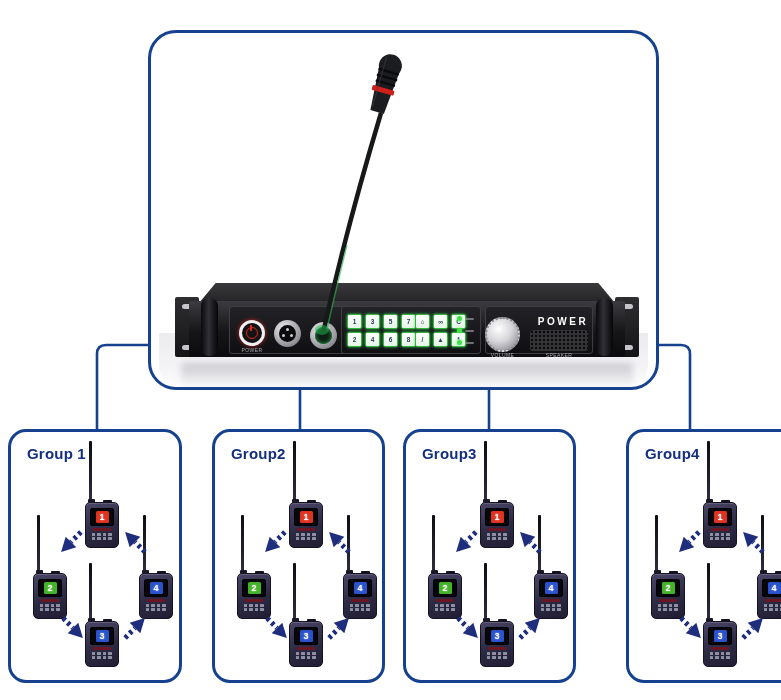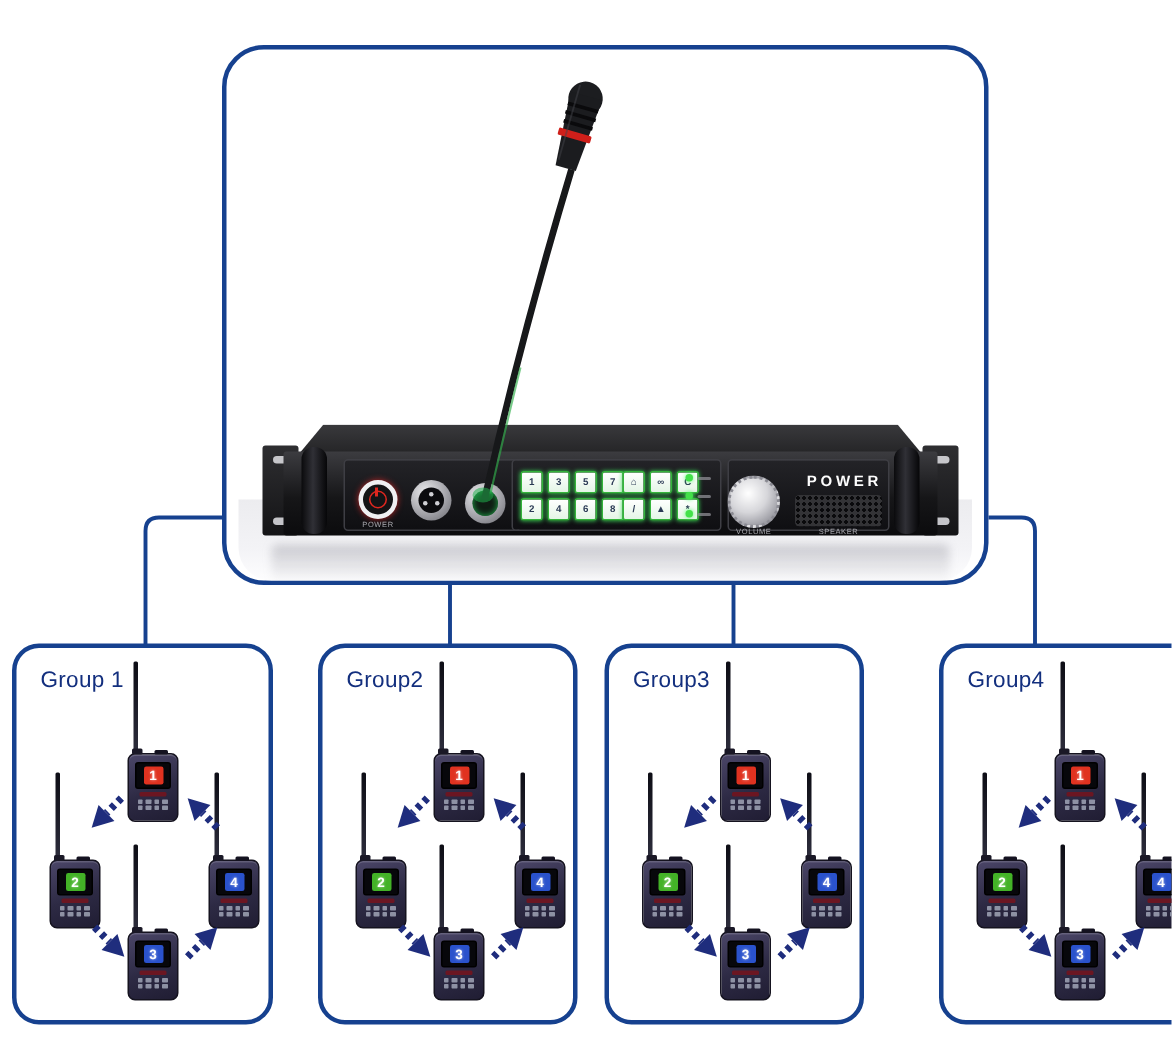--- a/index.html
+++ b/index.html
@@ -109,21 +109,21 @@
   }
   .mic-svg{position:absolute;left:0;top:0;z-index:3;pointer-events:none;}
 
   
   .group-box{
     position:absolute;top:429px;width:173px;height:254px;box-sizing:border-box;
     border:3px solid var(--line);border-radius:18px;background:#fff;z-index:2;
   }
   .g1{left:8px;width:174px;} .g2{left:212px;} .g3{left:403px;} .g4{left:626px;}
   .group-label{
-    position:absolute;left:16px;top:13px;font-size:15px;font-weight:normal;
+    position:absolute;left:16px;top:13px;font-size:15px;font-weight:bold;
     color:var(--label);letter-spacing:.2px;
   }
   
   .device{position:absolute;width:34px;}
   .pos-top{left:74px;top:70px;} .pos-left{left:22px;top:141px;}
   .pos-bottom{left:74px;top:189px;} .pos-right{left:128px;top:141px;}
   .antenna{
     position:absolute;left:4px;bottom:100%;width:2.5px;height:58px;
     background:linear-gradient(#0d0d15,#2d2d3c);border-radius:1px;
   }

